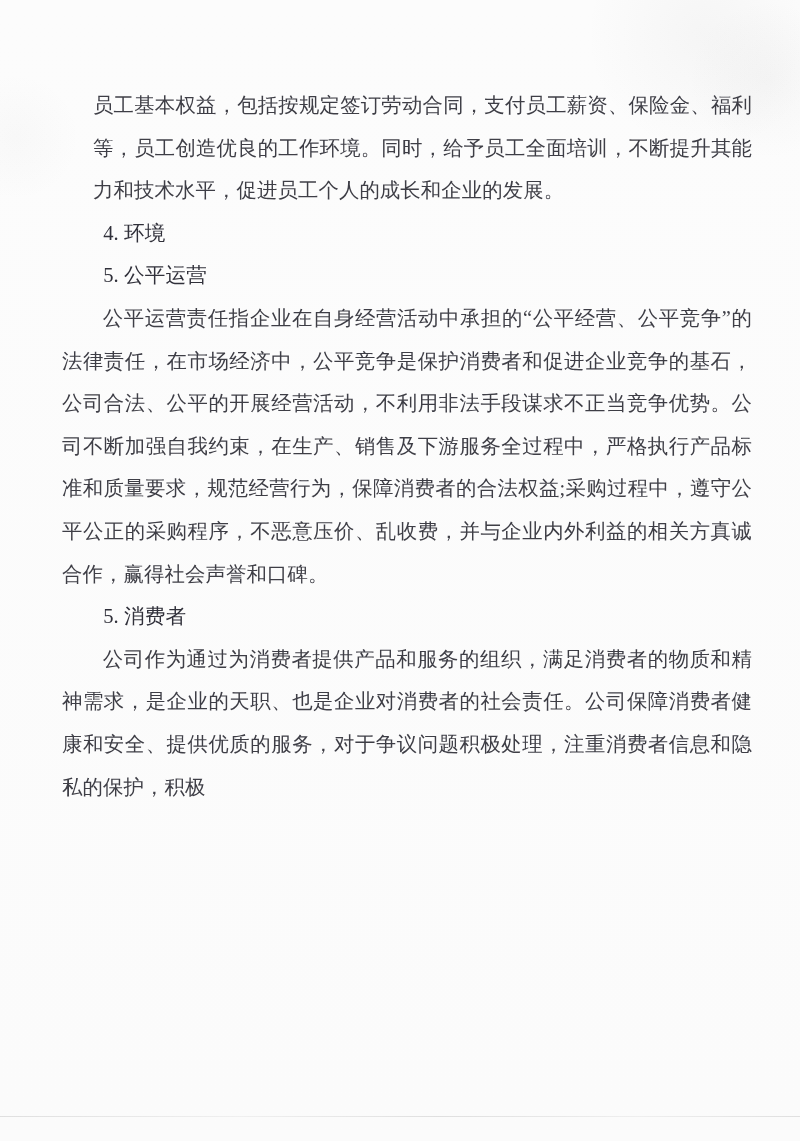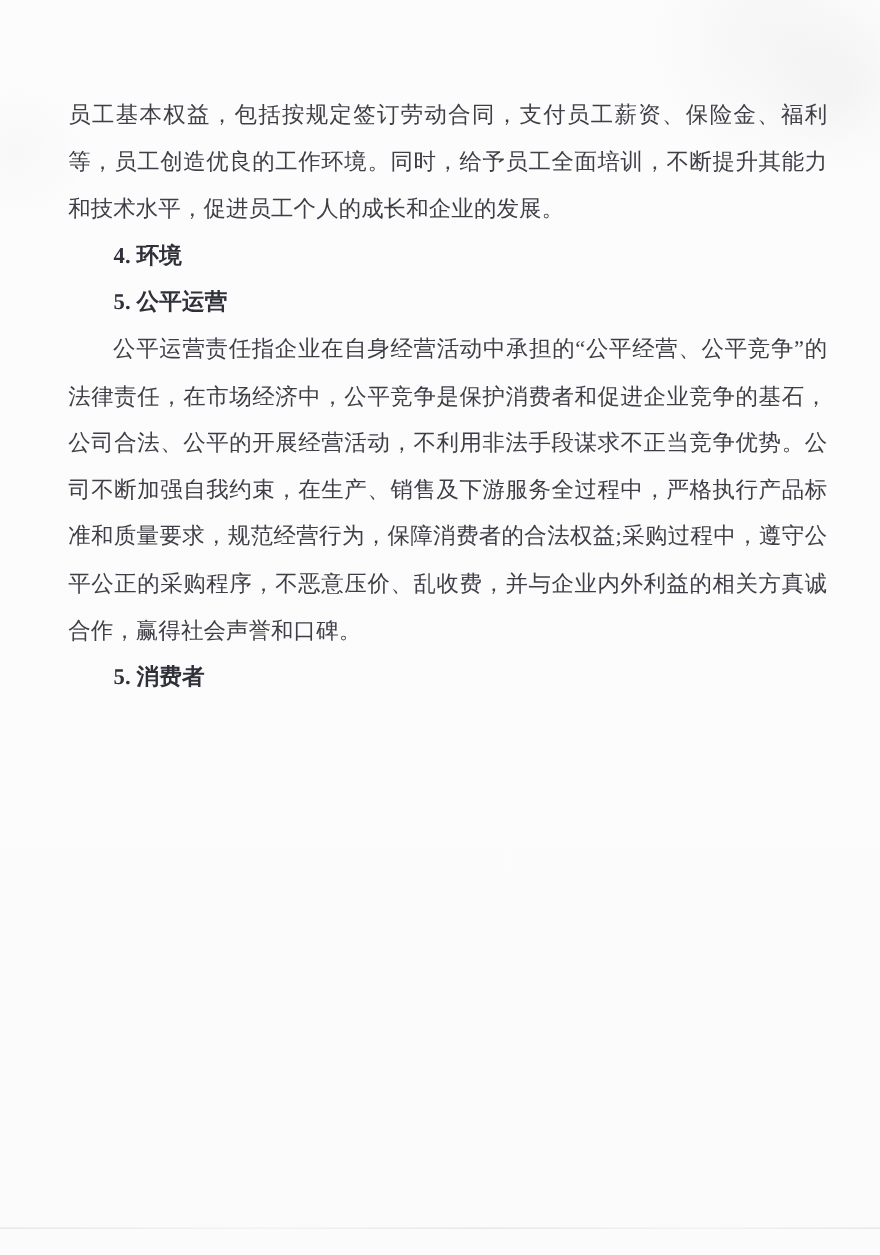--- a/index.html
+++ b/index.html
@@ -36,26 +36,27 @@
     text-align: justify;
     text-justify: inter-ideograph;
     word-break: break-all;
   }
   .para {
     margin: 0;
     text-indent: 2em;
   }
   .para.no-indent {
     text-indent: 0;
+    margin-left: 31px;
   }
   .heading {
     margin: 0;
     font-size: 20.6px;
     line-height: 42.6px;
-    font-weight: 700;
+    font-weight: 400;
     color: #30303a;
     text-indent: 2em;
     text-align: left;
   }
   .scan-bottom-line {
     position: absolute;
     left: 0;
     right: 0;
     top: 1116px;
     height: 1px;
@@ -68,15 +69,16 @@
 </head>
 <body>
 
 <div class="page">
   <div class="content">
     <p class="para no-indent">员工基本权益，包括按规定签订劳动合同，支付员工薪资、保险金、福利等，员工创造优良的工作环境。同时，给予员工全面培训，不断提升其能力和技术水平，促进员工个人的成长和企业的发展。</p>
     <h3 class="heading">4. 环境</h3>
     <h3 class="heading">5. 公平运营</h3>
     <p class="para">公平运营责任指企业在自身经营活动中承担的“公平经营、公平竞争”的法律责任，在市场经济中，公平竞争是保护消费者和促进企业竞争的基石，公司合法、公平的开展经营活动，不利用非法手段谋求不正当竞争优势。公司不断加强自我约束，在生产、销售及下游服务全过程中，严格执行产品标准和质量要求，规范经营行为，保障消费者的合法权益;采购过程中，遵守公平公正的采购程序，不恶意压价、乱收费，并与企业内外利益的相关方真诚合作，赢得社会声誉和口碑。</p>
     <h3 class="heading">5. 消费者</h3>
+    <p class="para">公司作为通过为消费者提供产品和服务的组织，满足消费者的物质和精神需求，是企业的天职、也是企业对消费者的社会责任。公司保障消费者健康和安全、提供优质的服务，对于争议问题积极处理，注重消费者信息和隐私的保护，积极</p>
   </div>
   <div class="scan-bottom-line"></div>
 </div>
 
 </body></html>

